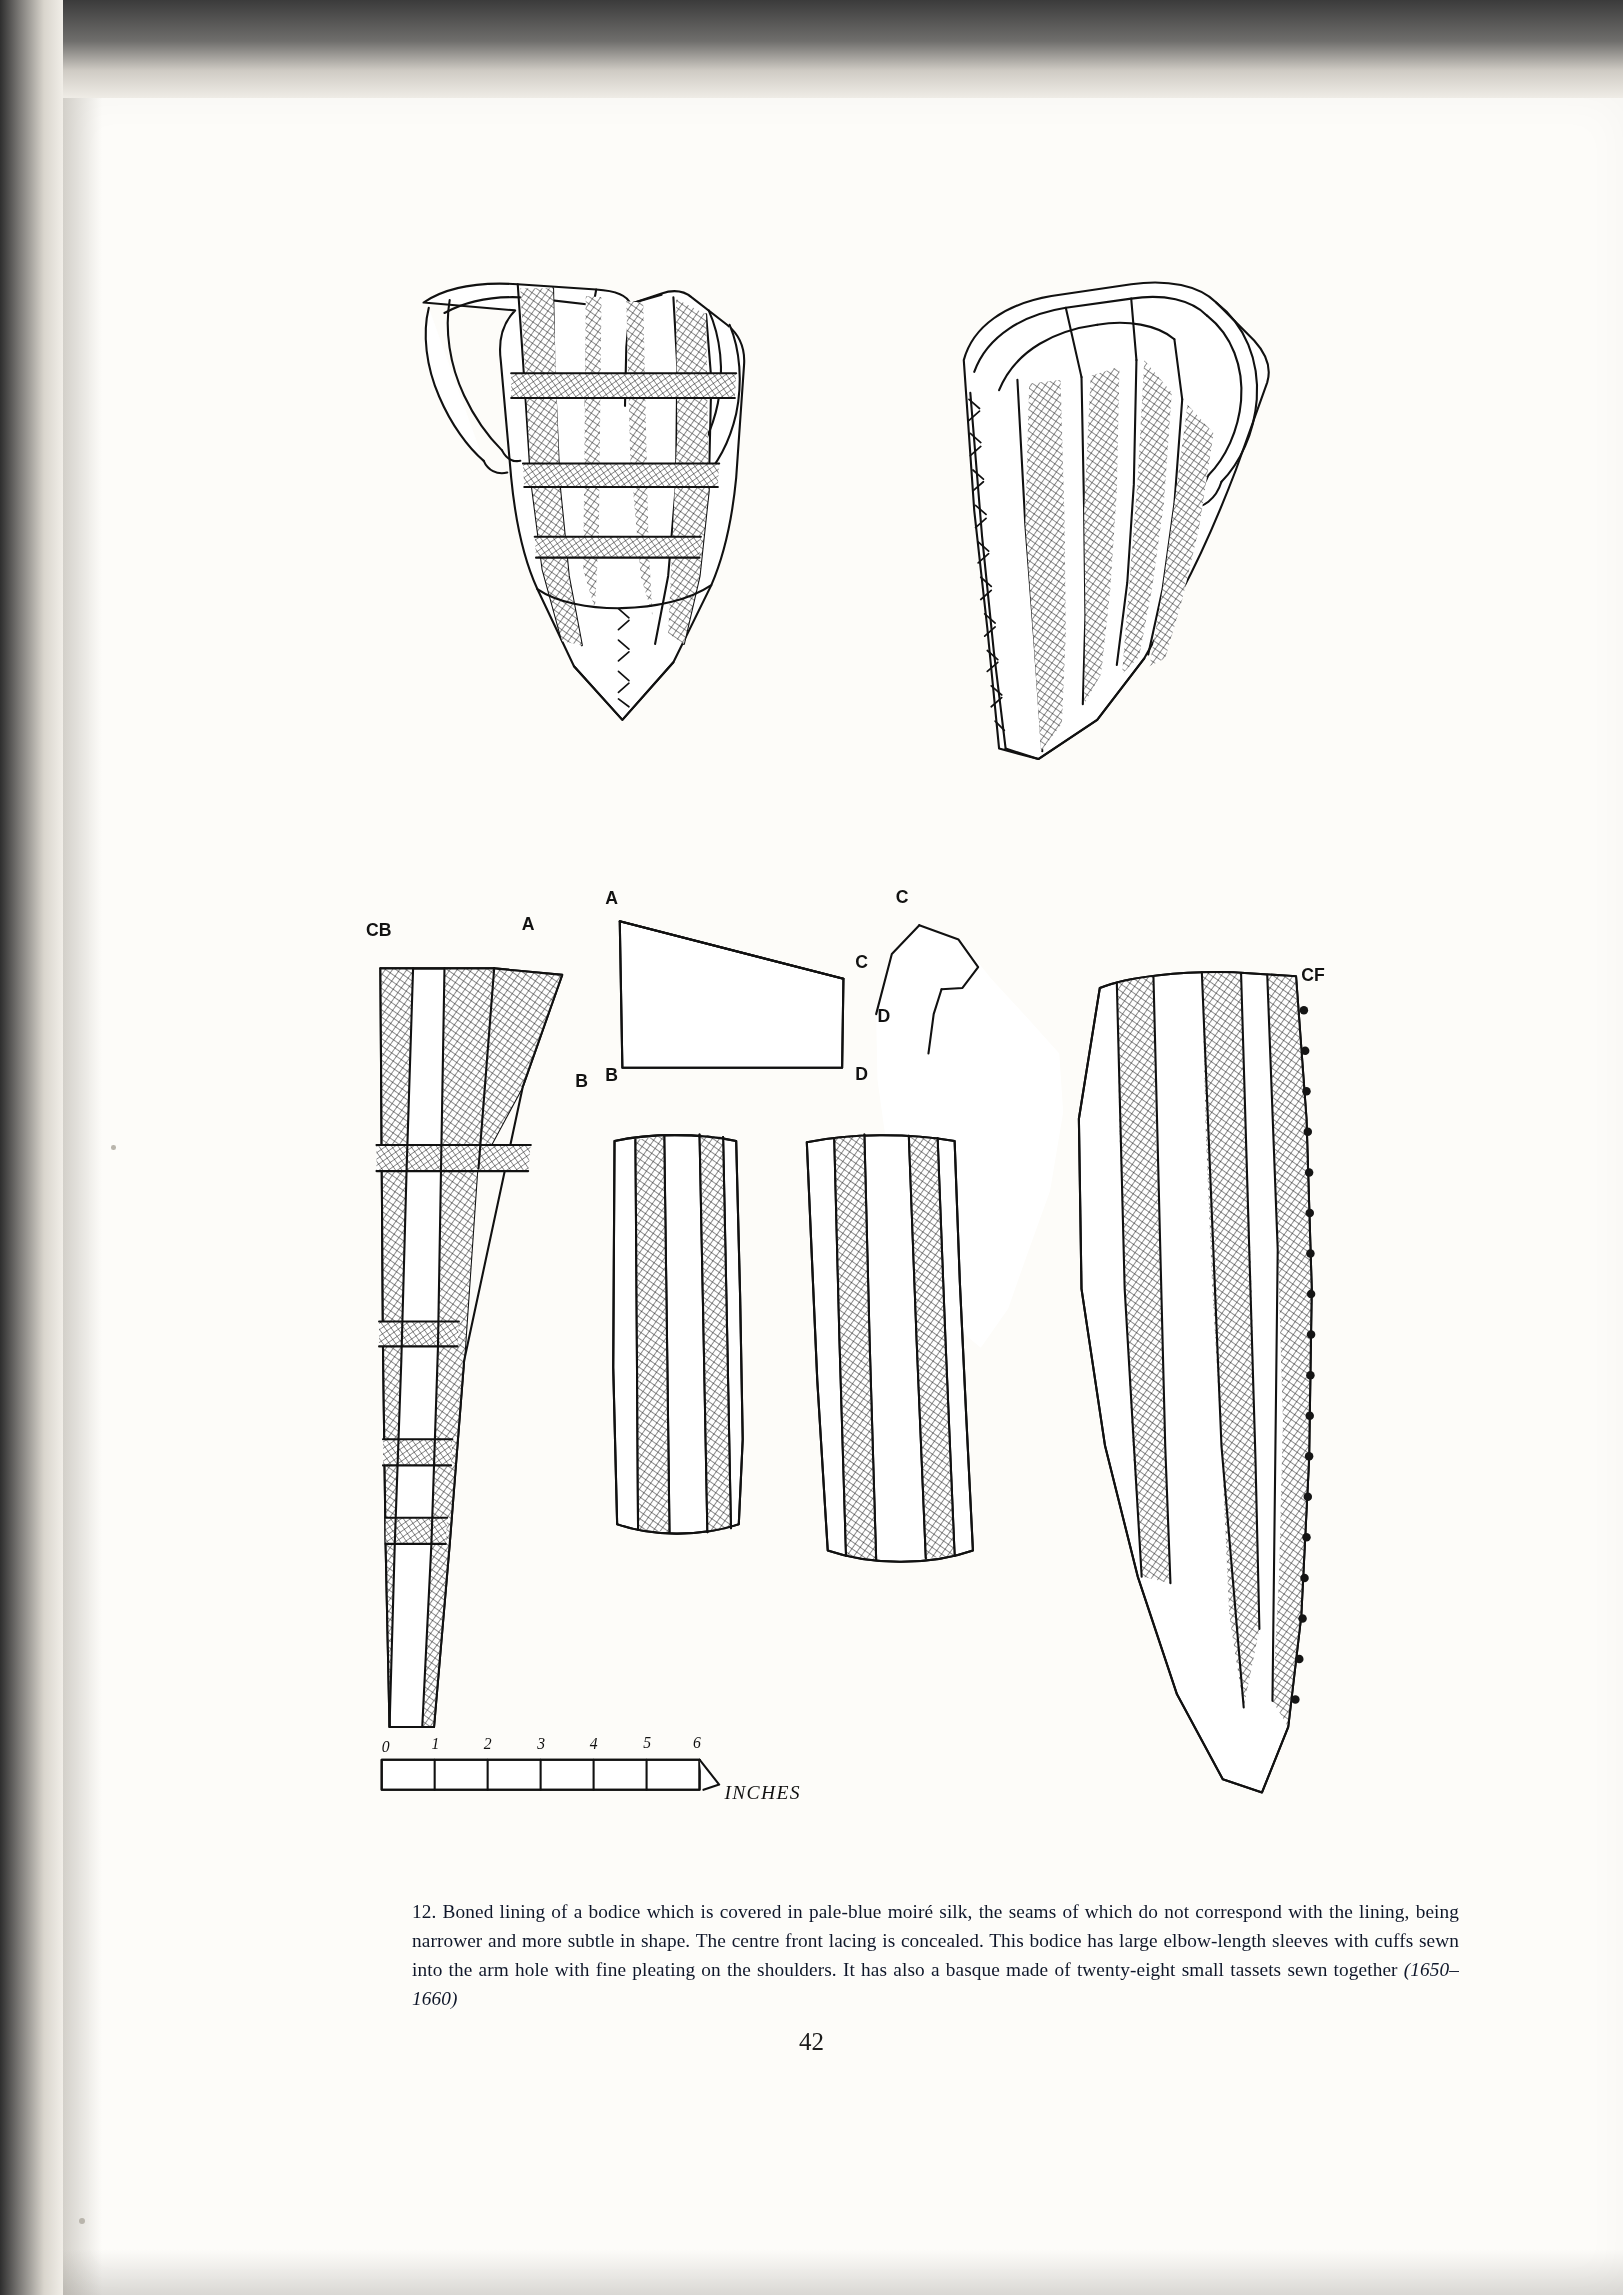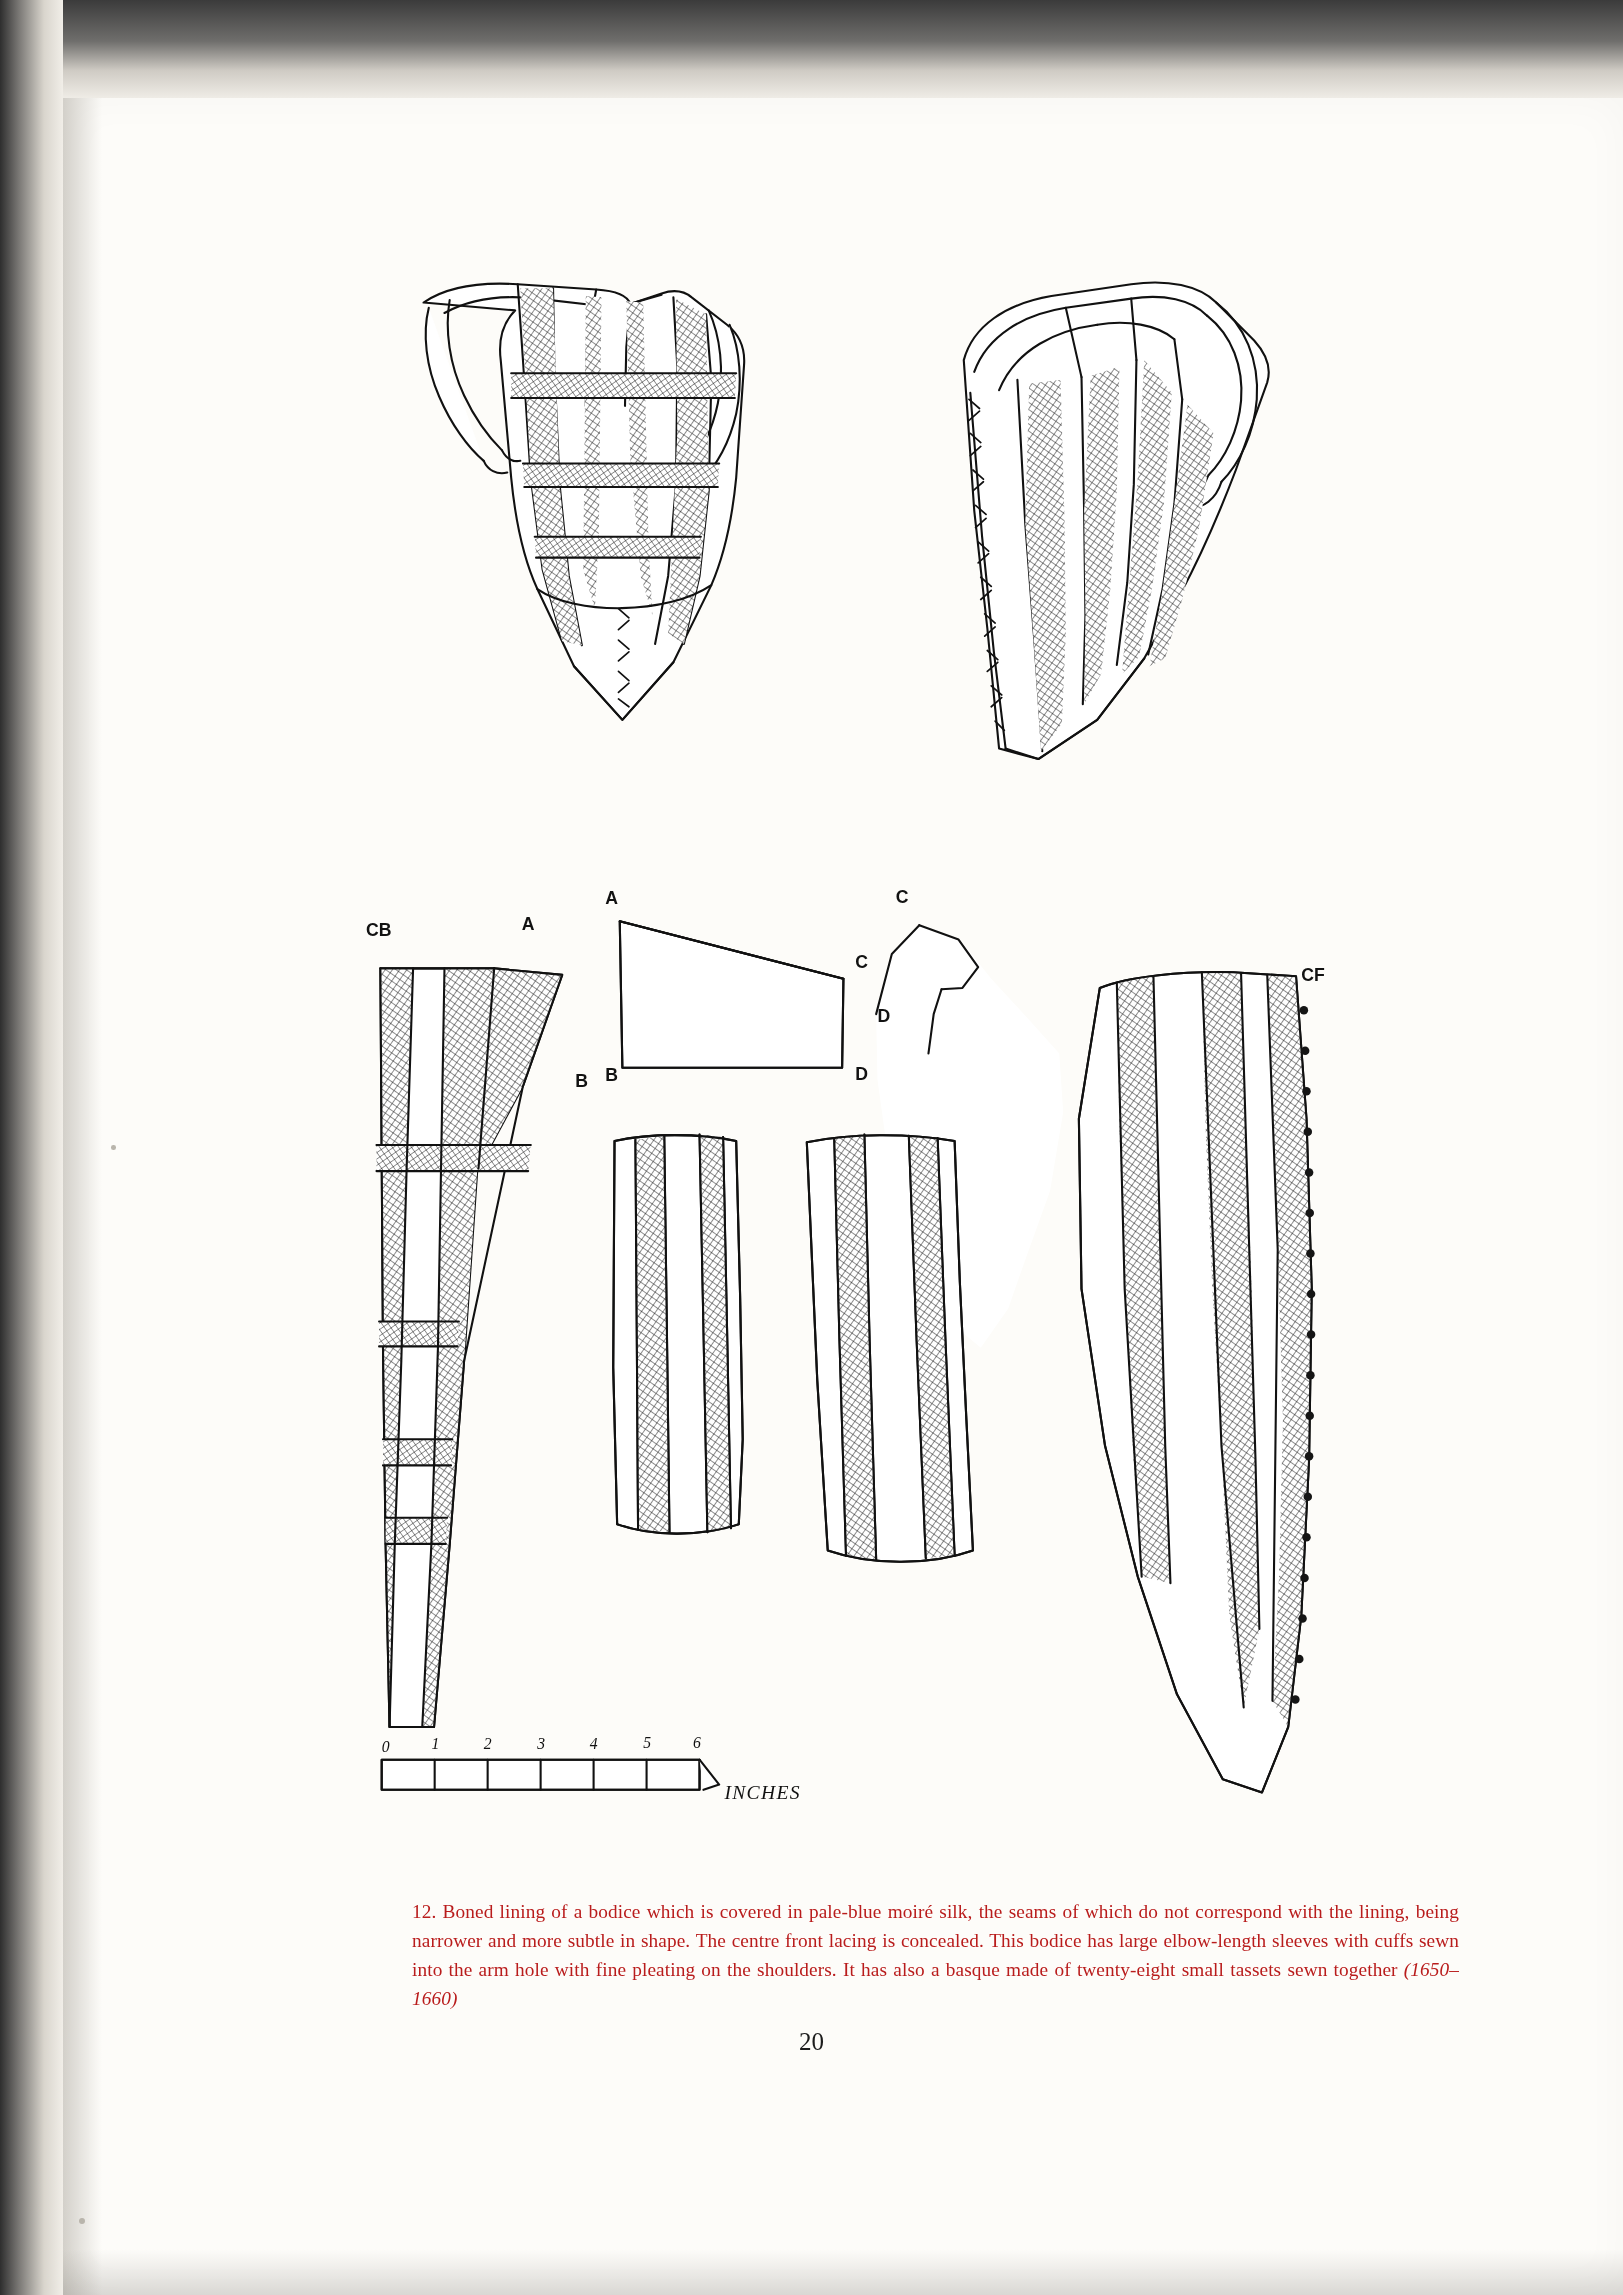--- a/index.html
+++ b/index.html
@@ -65,21 +65,21 @@
 
   
   .caption {
     position: absolute;
     left: 412px;
     top: 1897px;
     width: 1047px;
     font-family: "Liberation Serif", serif;
     font-size: 19.3px;
     line-height: 29px;
-    color: #b91c1c;
+    color: #0f172a;
     text-align: justify;
     letter-spacing: 0.1px;
   }
   .caption .num { font-weight: 400; }
   .caption .date { font-style: italic; }
 
   .folio {
     position: absolute;
     left: 0; right: 0;
     top: 2028px;
@@ -361,15 +361,15 @@
         </g>
         <text x="548" y="2350" font-size="30" font-style="italic" letter-spacing="2" font-family="Liberation Serif, serif">INCHES</text>
       </g>
     </svg>
   </div>
 
   <div class="caption">
     <span class="num">12.</span><span> Boned lining of a bodice which is covered in pale-blue moiré silk, the seams of which do not correspond with the lining, being narrower and more subtle in shape. The centre front lacing is concealed. This bodice has large elbow-length sleeves with cuffs sewn into the arm hole with fine pleating on the shoulders. It has also a basque made of twenty-eight small tassets sewn together </span><span class="date">(1650–1660)</span>
   </div>
 
-  <div class="folio">20</div>
+  <div class="folio">42</div>
 </div>
 
 
 </body></html>

